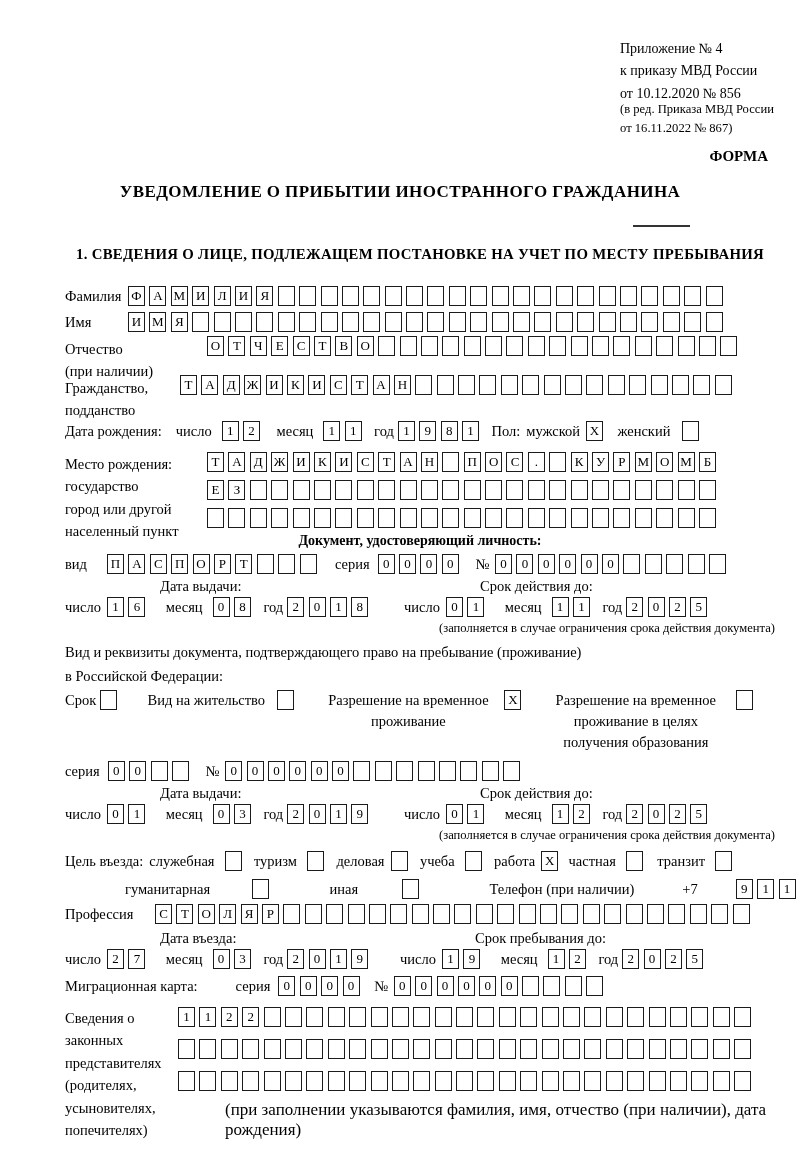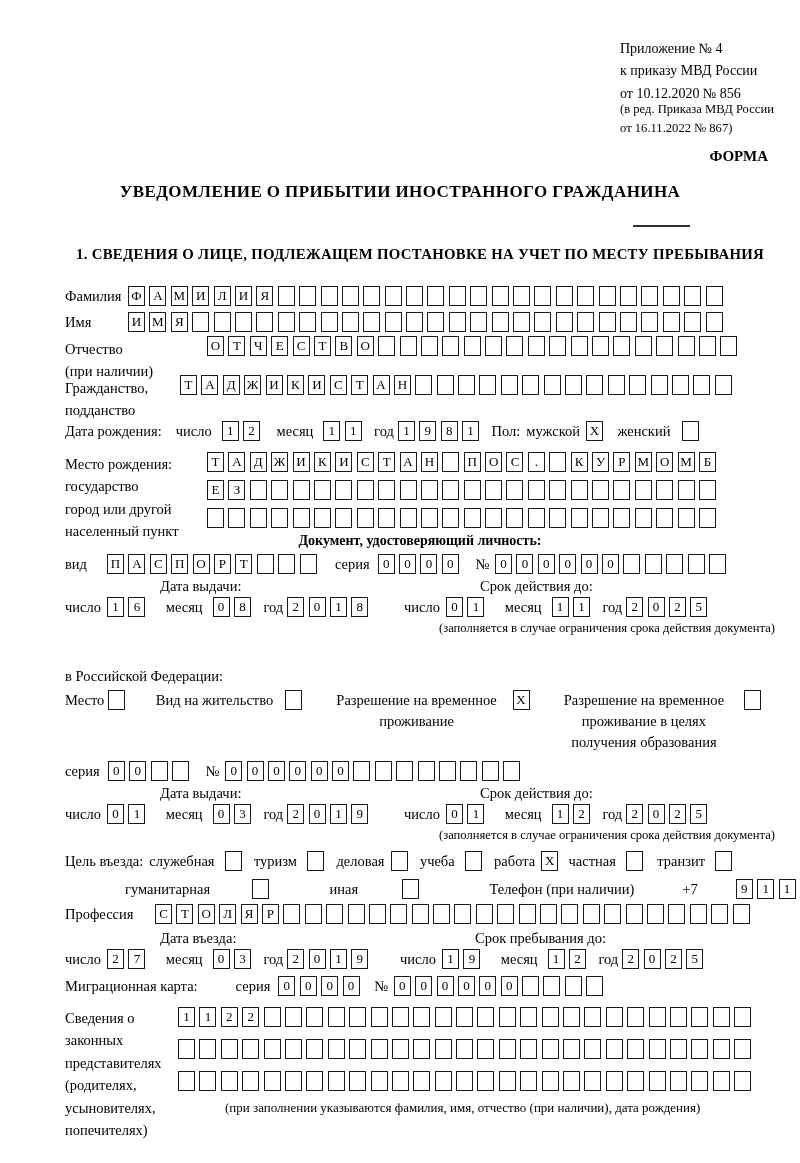--- a/index.html
+++ b/index.html
@@ -363,24 +363,25 @@
     <span class="t g8">год</span>
     <span class="cells g4">
         <span class="cell">2</span>
         <span class="cell">0</span>
         <span class="cell">2</span>
         <span class="cell">5</span>
       </span>
   </div>
   <div class="abs note" style="left:380px;top:621px;width:395px;text-align:right;">(заполняется в случае ограничения срока действия документа)</div>
 
+  <div class="abs" style="left:65px;top:644px;">Вид и реквизиты документа, подтверждающего право на пребывание (проживание)</div>
   <div class="abs" style="left:65px;top:668px;">в Российской Федерации:</div>
 
   <div class="rowtop" style="left:65px;top:690px;">
-    <span class="t optlbl">Место</span>
+    <span class="t optlbl">Срок</span>
     <span class="cells g4">
         <span class="cell"></span>
       </span>
     <span class="t optlbl g26">Вид на жительство</span>
     <span class="cells g12">
         <span class="cell"></span>
       </span>
     <span class="t optlbl pre c g24" style="width:172px;">Разрешение на временное
 проживание</span>
     <span class="cells g10">
@@ -707,15 +708,15 @@
       <span class="cell"></span>
       <span class="cell"></span>
       <span class="cell"></span>
       <span class="cell"></span>
       <span class="cell"></span>
       <span class="cell"></span>
       <span class="cell"></span>
       <span class="cell"></span>
       <span class="cell"></span>
     </div>
-  <div class="abs" style="left:225px;top:1100px;font-size:13px;">(при заполнении указываются фамилия, имя, отчество (при наличии), дата рождения)</div>
+  <div class="abs" style="left:225px;top:1100px;font-size:17px;">(при заполнении указываются фамилия, имя, отчество (при наличии), дата рождения)</div>
 
 </div>
 
 </body></html>

